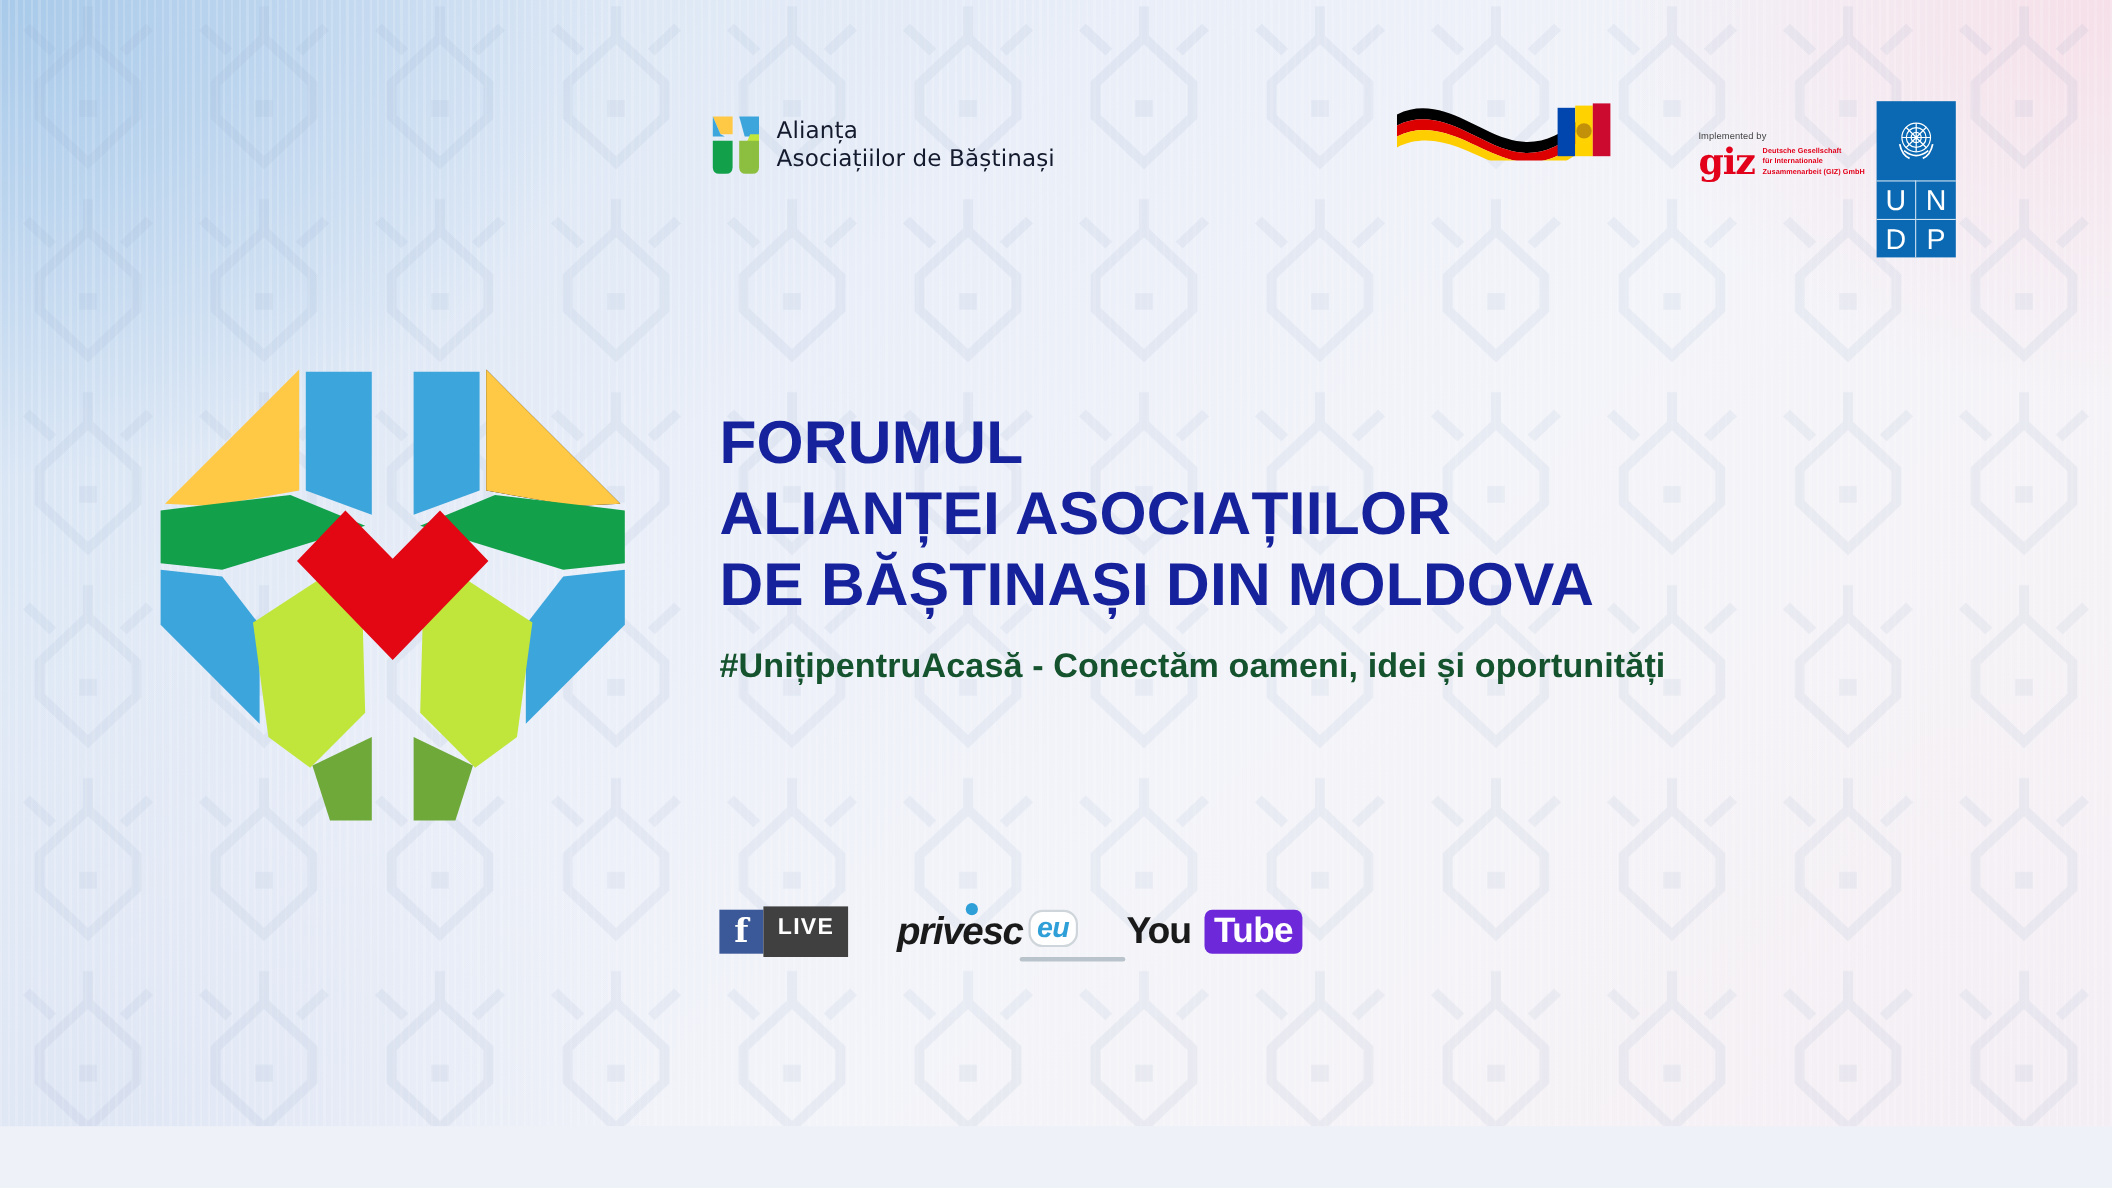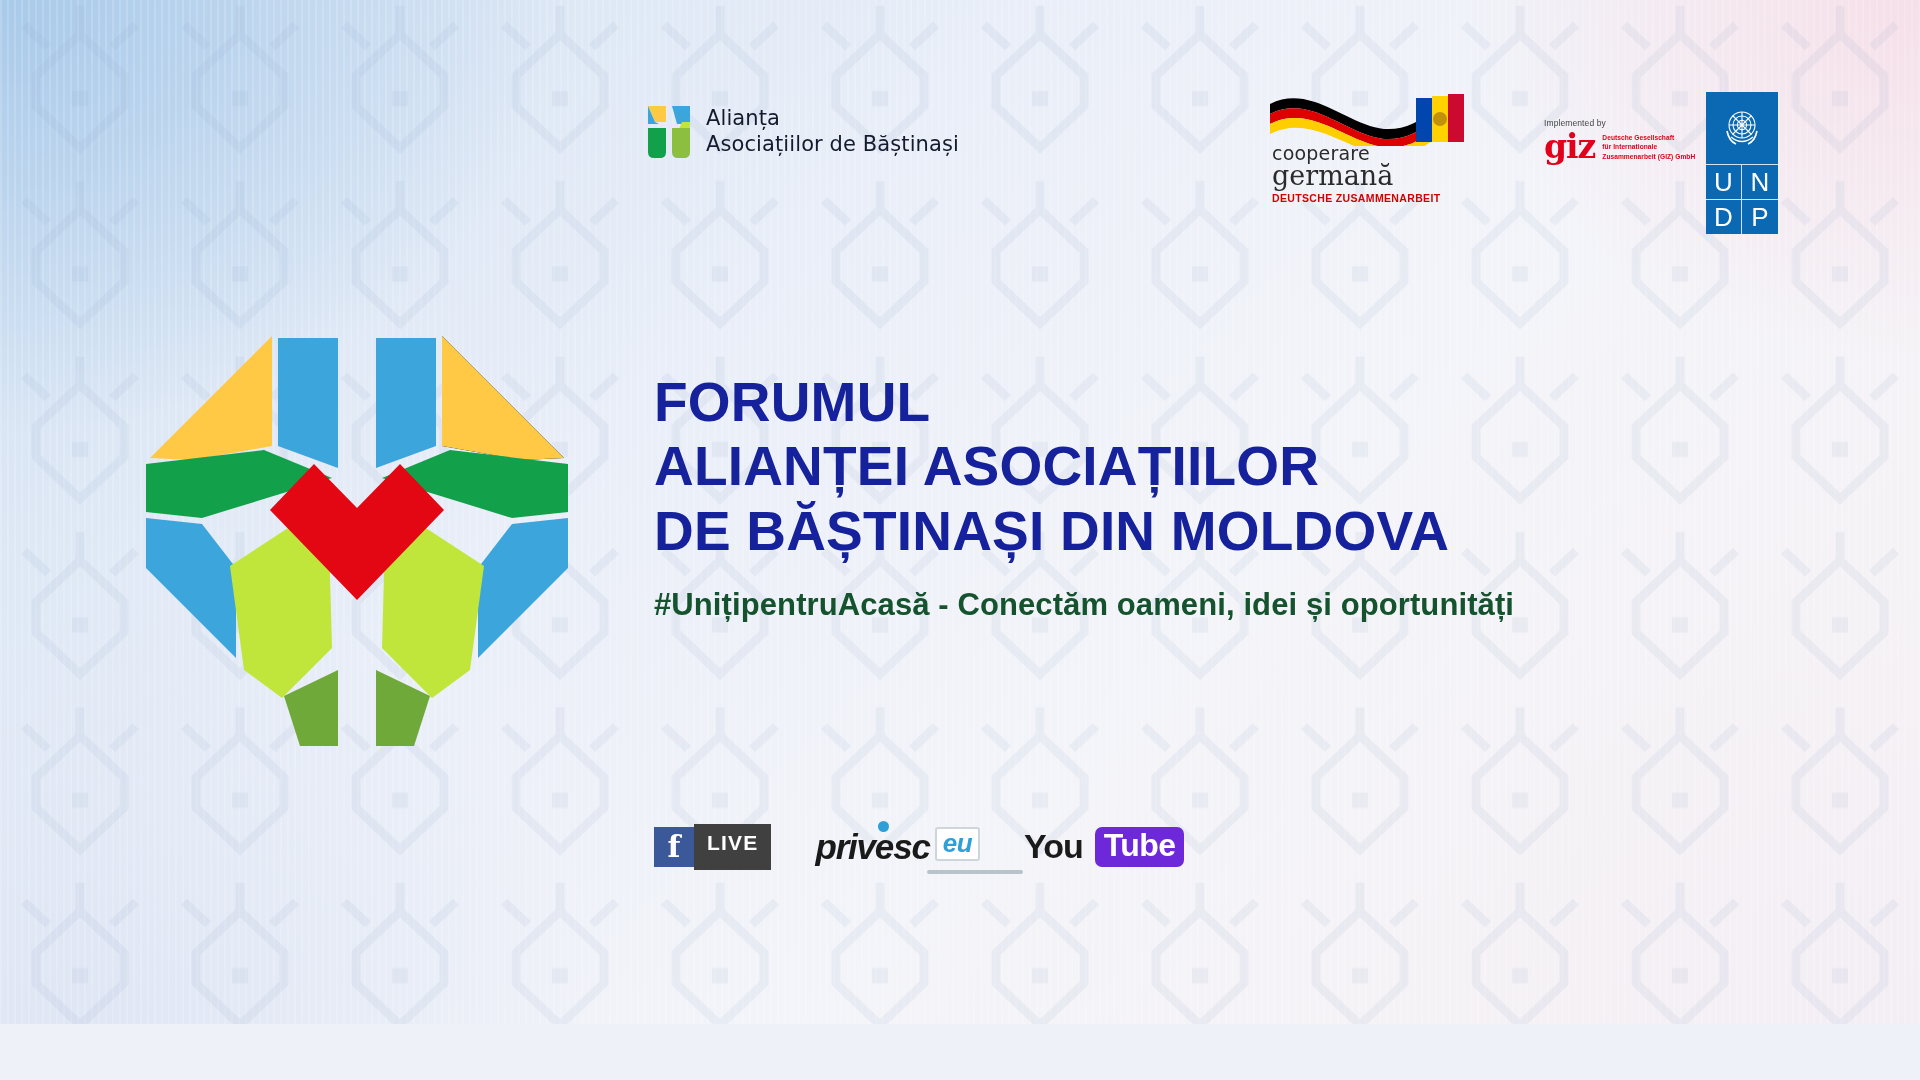--- a/index.html
+++ b/index.html
@@ -145,21 +145,21 @@
   }
   .privesc{ display:flex; align-items:flex-start; gap:5px; position:relative;}
   .privesc-word{
     font-style:italic;font-weight:bold;font-size:35px;color:#1a1a1a;letter-spacing:-1.2px;
     font-family:"Liberation Sans",sans-serif;
   }
   .privesc-dot{
     position:absolute; left:63px; top:-6px; width:11px;height:11px;border-radius:50%;background:#2f9fd8;
   }
   .privesc-eu{
-    background:#fff;border:2px solid #cfd6db;border-radius:3px;padding:1px 6px 2px;
+    background:#fff;border:2px solid #cfd6db;border-radius:13px;padding:1px 6px 2px;
     color:#2f9fd8;font-style:italic;font-weight:bold;font-size:26px;letter-spacing:-.5px;line-height:1.05;
   }
   .privesc-base{ position:absolute; left:112px; bottom:-7px; width:96px;height:4px;background:#b9c3cb;border-radius:2px;}
   .yt{ display:flex; align-items:flex-start; gap:12px;}
   .yt-you{ font-size:34px; font-weight:bold; color:#1a1a1a; letter-spacing:-1px;}
   .yt-tube{
     background:#6d28d9;color:#fff;font-size:32px;font-weight:bold;
     padding:1px 9px 4px;border-radius:7px;letter-spacing:-.6px;line-height:1.1;
   }
 </style>
@@ -212,25 +212,20 @@
     <div class="logo germ">
       <svg width="200" height="56" viewBox="0 0 200 56">
         <path d="M4 14 C40 -4 72 26 104 36 C128 44 150 36 170 18 L170 28 C150 46 128 54 104 46 C72 36 40 6 4 24 Z" fill="#000"></path>
         <path d="M4 24 C40 6 72 36 104 46 C128 54 150 46 170 28 L170 38 C150 56 128 62 104 54 C72 44 40 16 4 34 Z" fill="#dd0000"></path>
         <path d="M4 34 C40 16 72 44 104 54 C128 62 150 56 170 38 L170 48 C150 64 128 70 104 62 C72 52 40 26 4 44 Z" fill="#ffce00"></path>
         <rect x="150" y="8" width="16" height="44" fill="#0046ae"></rect>
         <rect x="166" y="6" width="16" height="46" fill="#ffd200"></rect>
         <rect x="182" y="4" width="16" height="48" fill="#cc092f"></rect>
         <circle cx="174" cy="29" r="7" fill="#b8860b" opacity=".85"></circle>
       </svg>
-      <div class="germ-txt">
-        <div class="germ-l1">cooperare</div>
-        <div class="germ-l2">germană</div>
-        <div class="germ-l3">DEUTSCHE ZUSAMMENARBEIT</div>
-      </div>
     </div>
 
     <div class="logo giz">
       <div class="giz-impl">Implemented by</div>
       <div class="giz-row">
         <div class="giz-mark">giz</div>
         <div class="giz-sub">
           <div>Deutsche Gesellschaft</div>
           <div>für Internationale</div>
           <div>Zusammenarbeit (GIZ) GmbH</div>

